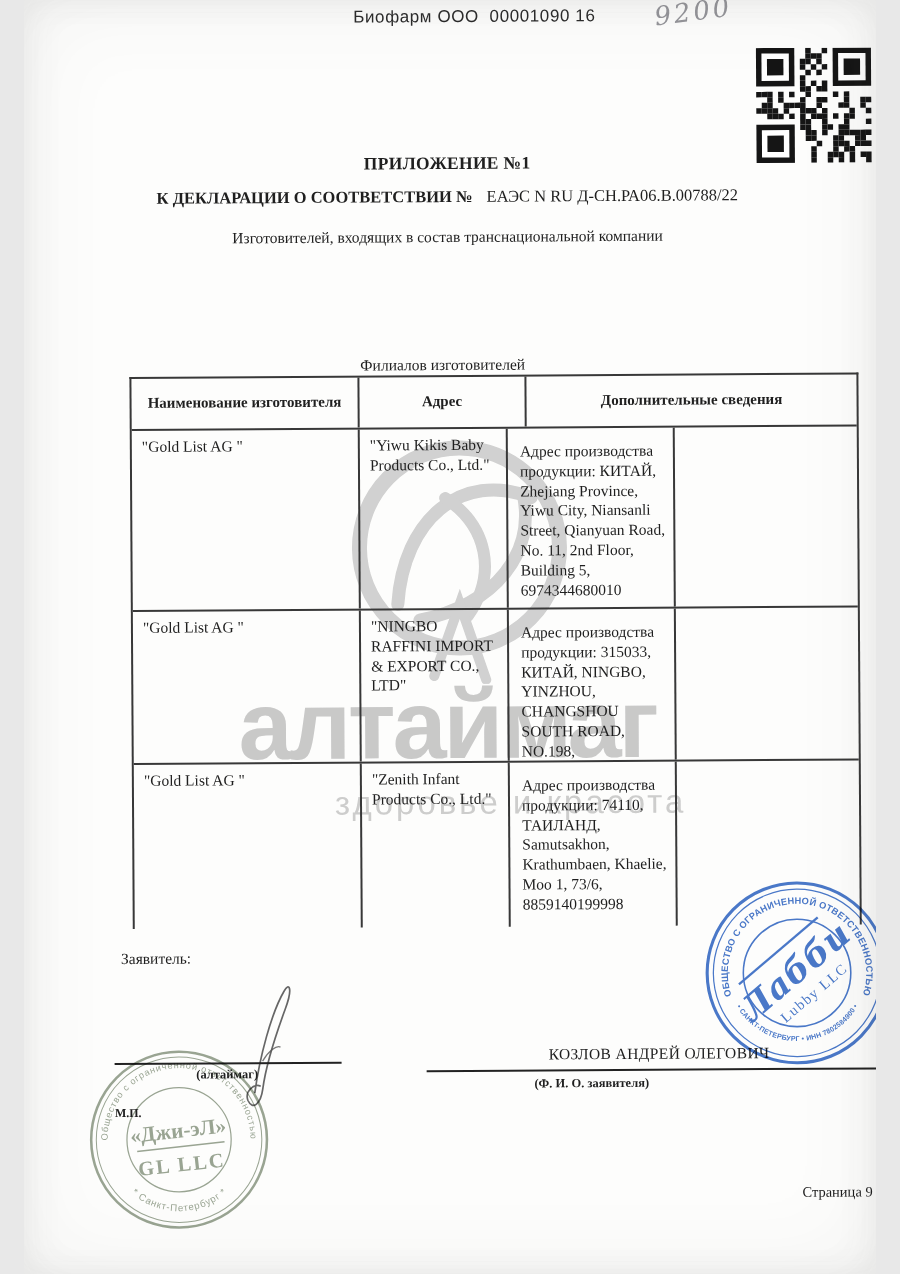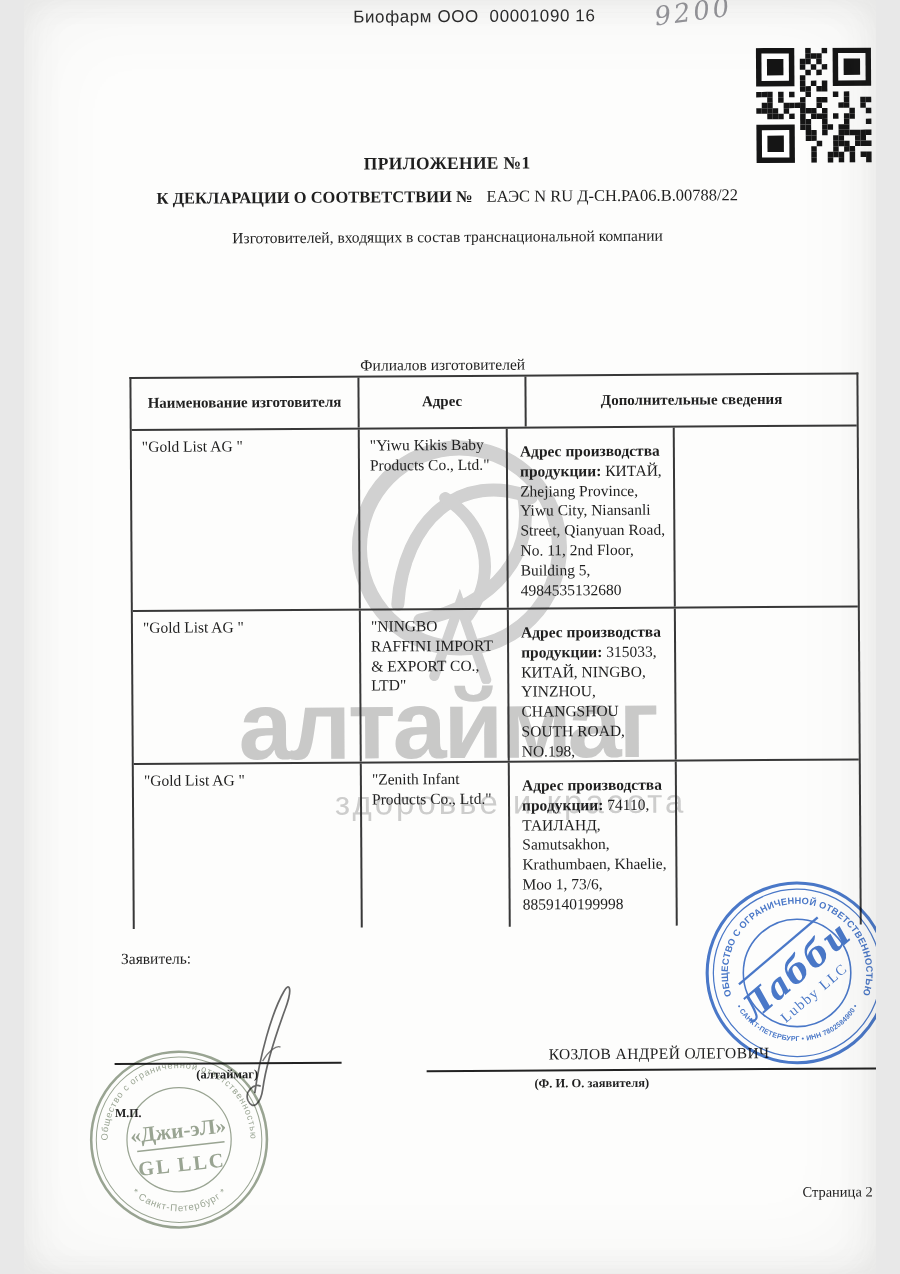--- a/index.html
+++ b/index.html
@@ -38,21 +38,21 @@
   .cell{box-sizing:border-box;border-right:2px solid #383838;padding:6px 8px 4px 10px;
         font-size:15.5px;line-height:1.28;overflow:hidden;}
   .cell:last-child{border-right:none;}
   .c1{width:228px;}.c2{width:148px;}.c3{width:167px;}.c4{flex:1;}
   .thead{height:52px;}
   .thead .cell{display:flex;align-items:center;justify-content:center;text-align:center;
         font-weight:bold;font-size:15px;line-height:1.18;padding:2px 4px;}
   .thead .c1{white-space:nowrap;}
   .r1{height:181px;}.r2{height:153px;}.r3{height:164px;}
   .c3{padding:13px 8px 0 12px;}
-  .c3 .b{font-weight:bold;text-align:right;}
+  .c3 .b{font-weight:normal;text-align:right;}
 
   
   .applicant{left:95px;top:948px;font-size:15.5px;z-index:2;text-align:center;}
   .sigline1{left:88px;top:1061px;width:227px;height:2px;background:#222;z-index:3;}
   .sigcap{left:143px;top:1066px;width:115px;text-align:center;font-size:12.5px;font-weight:bold;z-index:3;}
   .name{left:455px;top:1046px;width:355px;text-align:center;font-size:15.5px;letter-spacing:.4px;z-index:2;}
   .nameline{left:400px;top:1070px;width:458px;height:2px;background:#222;z-index:2;}
   .namecap{left:470px;top:1077px;width:190px;text-align:center;font-size:12.5px;font-weight:bold;z-index:2;}
   .mp{left:88px;top:1104px;font-size:12px;font-weight:bold;z-index:6;}
   .pageno{left:775px;top:1186px;font-size:14.5px;z-index:2;}
@@ -223,21 +223,21 @@
     <div class="abs tcaption">Филиалов изготовителей</div>
     <div class="abs table">
       <div class="trow thead">
         <div class="cell c1">Наименование изготовителя</div>
         <div class="cell c3">Адрес</div>
         <div class="cell c4">Дополнительные сведения</div>
       </div>
       <div class="trow r1">
         <div class="cell c1">"Gold List AG "</div>
         <div class="cell c2">"Yiwu Kikis Baby Products Co., Ltd."</div>
-        <div class="cell c3"><span class="b">Адрес производства продукции:</span> <span>КИТАЙ, Zhejiang Province, Yiwu City, Niansanli Street, Qianyuan Road, No. 11, 2nd Floor, Building 5, 4984535132680</span></div>
+        <div class="cell c3"><span class="b">Адрес производства продукции:</span> <span>КИТАЙ, Zhejiang Province, Yiwu City, Niansanli Street, Qianyuan Road, No. 11, 2nd Floor, Building 5, 6974344680010</span></div>
         <div class="cell c4"></div>
       </div>
       <div class="trow r2">
         <div class="cell c1">"Gold List AG "</div>
         <div class="cell c2">"NINGBO RAFFINI IMPORT &amp; EXPORT CO., LTD"</div>
         <div class="cell c3"><span class="b">Адрес производства продукции:</span> <span>315033, КИТАЙ, NINGBO, YINZHOU, CHANGSHOU SOUTH ROAD, NO.198, 6922419800016</span></div>
         <div class="cell c4"></div>
       </div>
       <div class="trow r3 last">
         <div class="cell c1">"Gold List AG "</div>
@@ -255,21 +255,21 @@
     </svg>
 
     <div class="abs sigline1"></div>
     <div class="abs sigcap">(алтаймаг)</div>
 
     <div class="abs name">КОЗЛОВ АНДРЕЙ ОЛЕГОВИЧ</div>
     <div class="abs nameline"></div>
     <div class="abs namecap">(Ф. И. О. заявителя)</div>
 
     <div class="abs mp">М.П.</div>
-    <div class="abs pageno">Страница 2</div>
+    <div class="abs pageno">Страница 9</div>
 
     <svg class="abs stamp stamp-blue" width="186" height="186" viewBox="0 0 180 180" xmlns="http://www.w3.org/2000/svg">
       <g fill="none" stroke="#3a6cc3">
         <circle cx="90" cy="90" r="87" stroke-width="3"></circle>
         <circle cx="90" cy="90" r="81" stroke-width="1.2"></circle>
         <circle cx="90" cy="90" r="52" stroke-width="1.5"></circle>
       </g>
       <defs>
         <path id="arcBT" d="M 27,112.9 A 67,67 0 1 1 153,112.9"></path>
         <path id="arcBB" d="M 30,120 A 68,68 0 0 0 150,120"></path>

